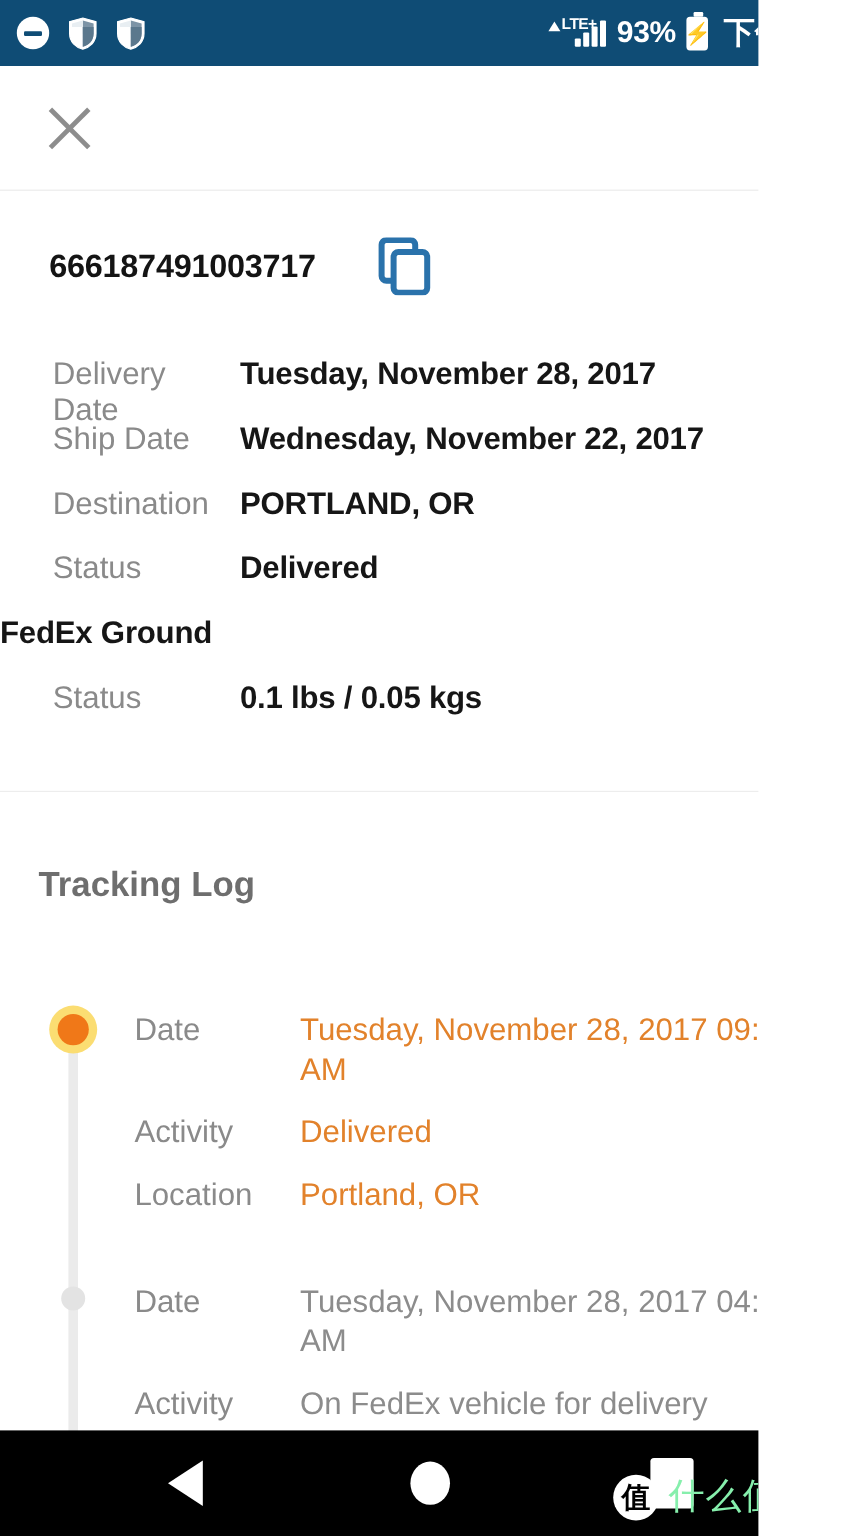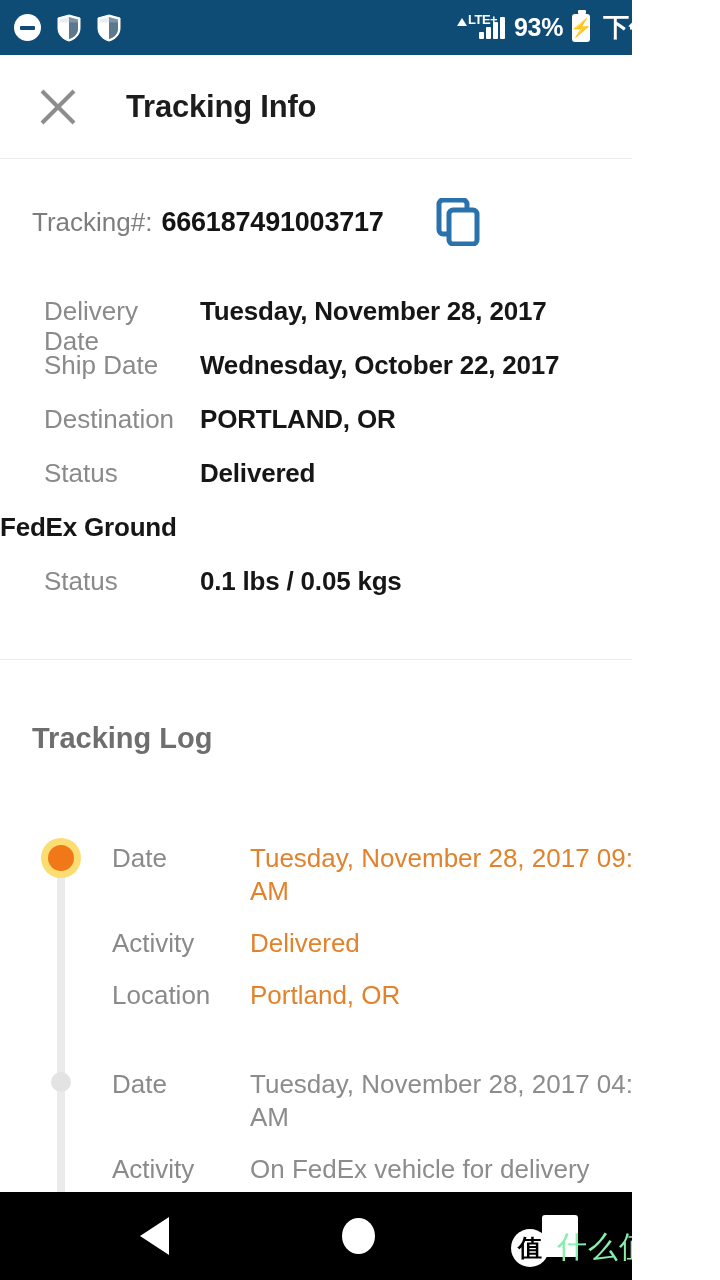--- a/index.html
+++ b/index.html
@@ -244,42 +244,40 @@
     </div>
   </div>
 
   <div class="appbar">
     <div class="close-btn">
       <svg width="44" height="44" viewBox="0 0 44 44" aria-hidden="true">
         <line x1="6" y1="6" x2="38" y2="38" stroke="#8d8d8d" stroke-width="4"></line>
         <line x1="38" y1="6" x2="6" y2="38" stroke="#8d8d8d" stroke-width="4"></line>
       </svg>
     </div>
-    <div class="appbar-title">Tracking Info</div>
   </div>
 
   <div class="tracknum-row">
-    <span class="tracknum-label">Tracking#:</span>
     <span class="tracknum-value">666187491003717</span>
     <span class="copy-btn">
       <svg width="46" height="48" viewBox="0 0 46 48" aria-hidden="true">
         <rect x="3" y="2" width="28" height="34" rx="4" fill="none" stroke="#2a72ab" stroke-width="5"></rect>
         <rect x="13" y="12" width="28" height="34" rx="4" fill="#ffffff" stroke="#2a72ab" stroke-width="5"></rect>
       </svg>
     </span>
   </div>
 
   <div class="details">
     <div class="drow">
       <div class="dlabel">Delivery Date</div>
       <div class="dvalue">Tuesday, November 28, 2017</div>
     </div>
     <div class="drow">
       <div class="dlabel">Ship Date</div>
-      <div class="dvalue">Wednesday, October 22, 2017</div>
+      <div class="dvalue">Wednesday, November 22, 2017</div>
     </div>
     <div class="drow">
       <div class="dlabel">Destination</div>
       <div class="dvalue">PORTLAND, OR</div>
     </div>
     <div class="drow">
       <div class="dlabel">Status</div>
       <div class="dvalue">Delivered</div>
     </div>
     <div class="drow">

